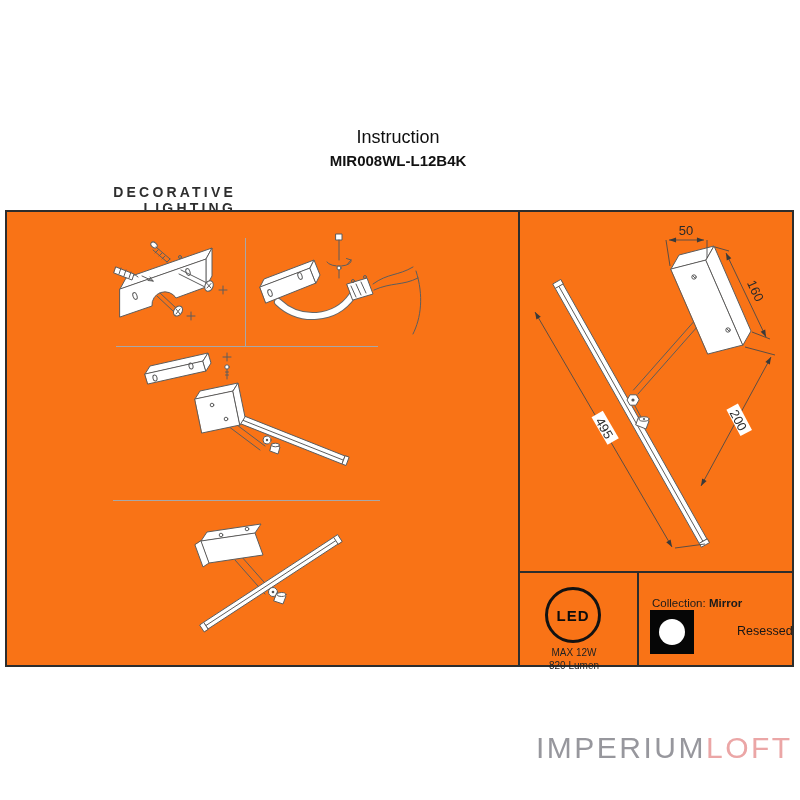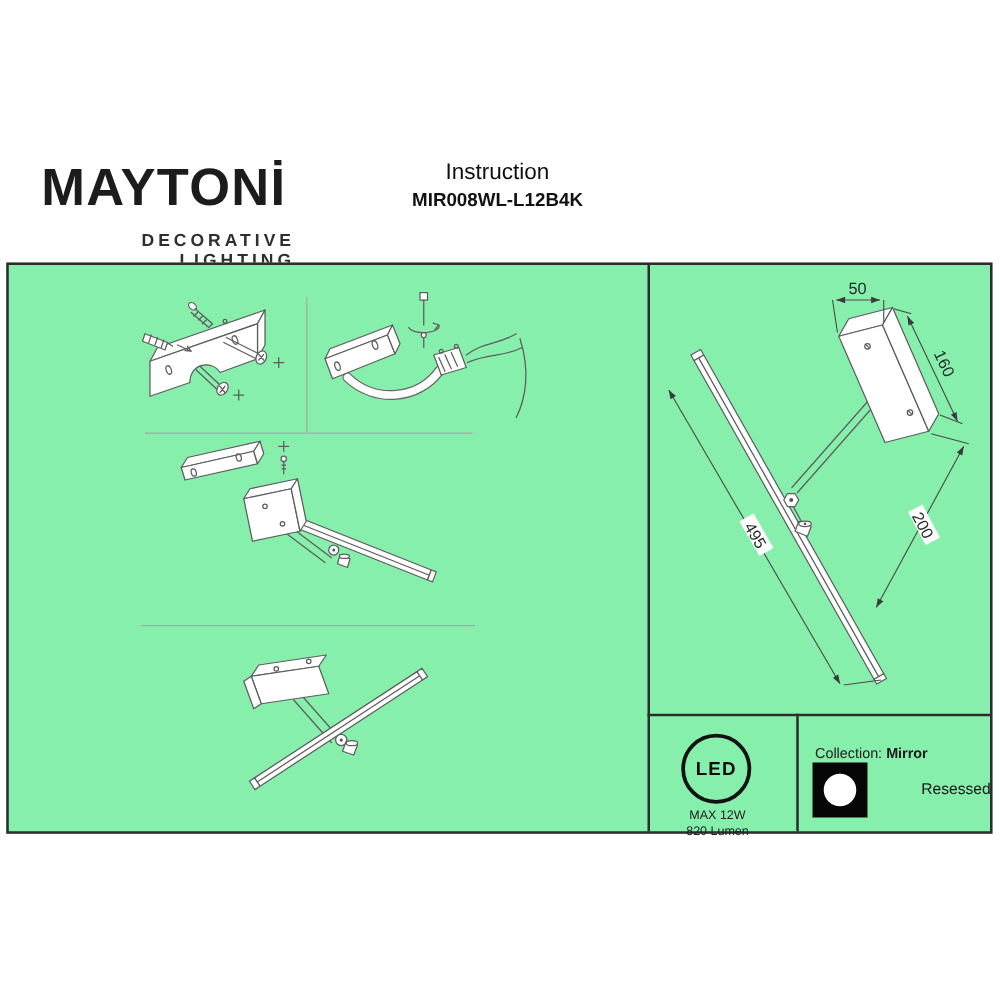--- a/index.html
+++ b/index.html
@@ -16,21 +16,21 @@
   .tagline {
     position:absolute; left:33px; top:184px; width:203px; text-align:right;
     font-size:14px; letter-spacing:3.2px; color:#2e2e2e; font-weight:600;
   }
   .title-block { position:absolute; left:288px; top:127px; width:220px; text-align:center; }
   .sheet-title { font-size:18px; color:#0f0f0f; font-weight:500; }
   .model-code  { font-size:15px; font-weight:700; margin-top:4px; color:#111; }
   
   .main-box {
     position:absolute; left:5px; top:210px; width:789px; height:457px;
-    border:2px solid #2d2d2d; background:#86efac;
+    border:2px solid #2d2d2d; background:#f97316;
   }
   .line { position:absolute; background:#2d2d2d; }
   .v-main   { left:511px; top:0; bottom:0; width:2px; }
   .h-spec   { left:511px; right:0; top:359px; height:2px; }
   .v-spec   { left:630px; top:359px; bottom:0; width:1.5px; }
   .soft { position:absolute; background:#a8a8a8; }
   .v-steps  { left:238px; top:26px; width:1px; height:108px; }
   .h-steps1 { left:109px; top:134px; width:262px; height:1px; }
   .h-steps2 { left:106px; top:288px; width:267px; height:1px; }
   .diag { position:absolute; }
@@ -68,21 +68,20 @@
   
   .sketch { stroke:#5d5d5d; stroke-width:1; fill:none; stroke-linejoin:round; stroke-linecap:round; }
   .face   { fill:#ffffff; }
   .dimtxt { font-size:13px; fill:#2a2a2a; font-family:"Liberation Sans",sans-serif; }
 </style>
 </head>
 <body>
 
 <div class="page">
 
-  <div class="logo">MAYTONİ</div>
   <div class="tagline">DECORATIVE LIGHTING</div>
   <div class="title-block">
     <div class="sheet-title">Instruction</div>
     <div class="model-code">MIR008WL-L12B4K</div>
   </div>
 
   <div class="main-box">
     <div class="line v-main"></div>
     <div class="line h-spec"></div>
     <div class="line v-spec"></div>
@@ -269,14 +268,17 @@
     <div class="spec-text row-collection">
       <span>Collection:</span>
       <b>Mirror</b>
     </div>
     <div class="mount-swatch">
       <div class="dot"></div>
     </div>
     <div class="mount-label">Resessed</div>
   </div>
 
+  <div class="footer-logo">
+    <span class="footer-gray">IMPERIUM</span><span class="footer-pink">LOFT</span>
+  </div>
 
 </div>
 
 </body></html>

